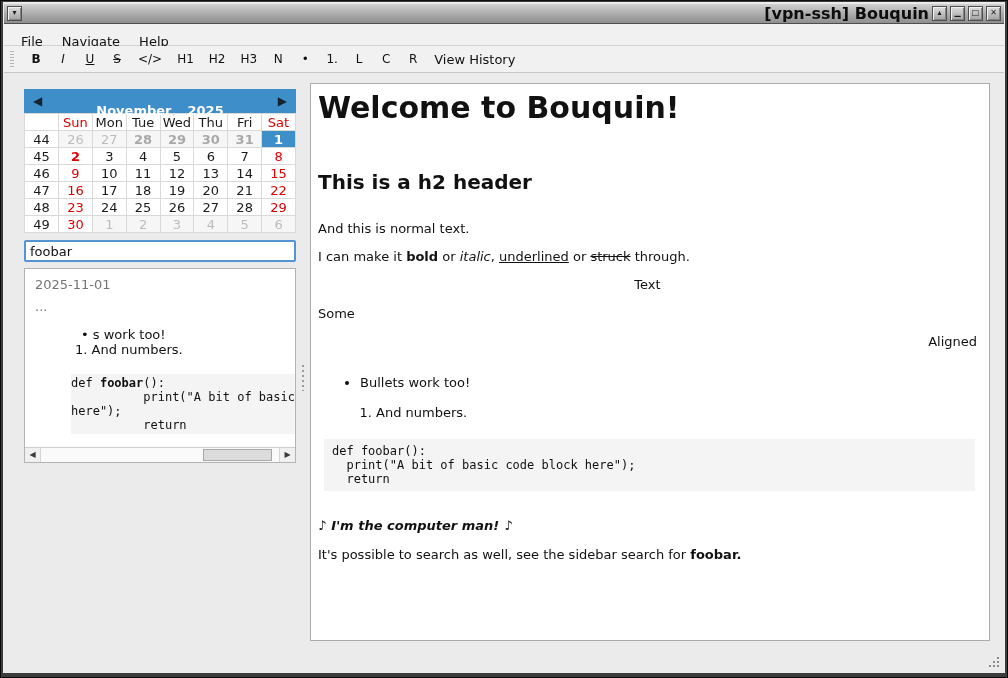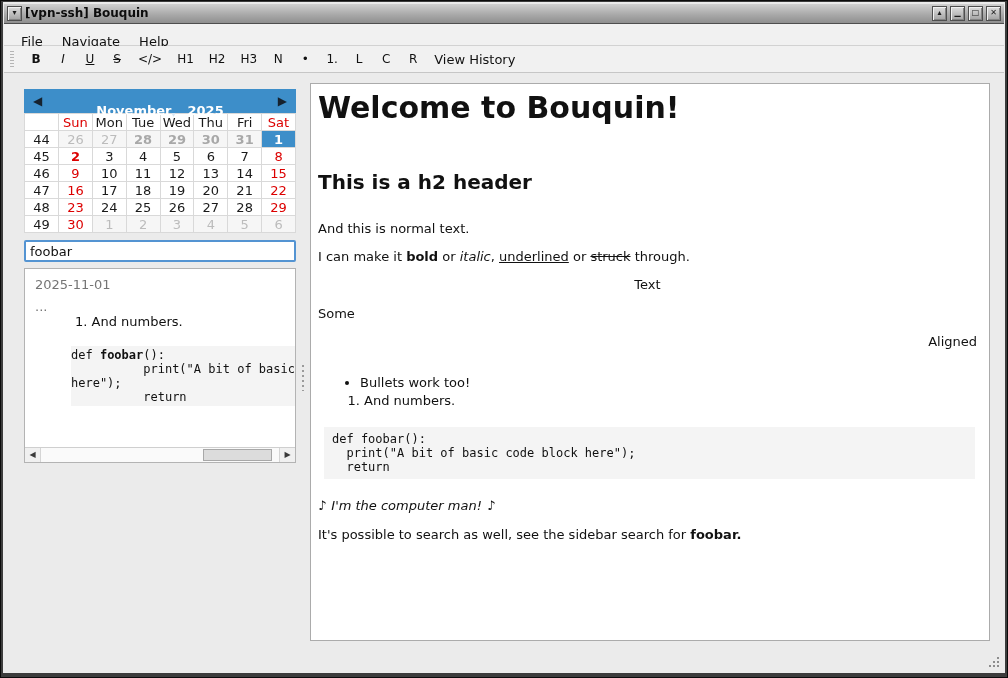--- a/index.html
+++ b/index.html
@@ -7,21 +7,21 @@
   .frame { position:relative; width:1008px; height:678px; background:#3c3c3c; border:1px solid #0b0b0b; padding:2px 3px 5px 3px; }
   .inner { width:100%; height:100%; background:#ebebeb; outline:1px solid #ececec; display:flex; flex-direction:column; overflow:hidden; }
 
   
   .titlebar { height:21px; flex:none; display:flex; align-items:center; gap:3px;
     background:linear-gradient(180deg,#d4d4d4,#ababab 55%,#8f8f8f); border-bottom:1px solid #4e4e4e;
     box-shadow:inset 0 1px 0 #eaeaea; padding:0 3px; }
   .wbtn { width:15px; height:15px; flex:none; background:linear-gradient(180deg,#dedede,#a2a2a2);
     border:1px solid #4f4f4f; box-shadow:inset 1px 1px 0 #f1f1f1, inset -1px -1px 0 #848484;
     font-size:8px; line-height:12px; text-align:center; color:#1d1d1d; }
-  .title { flex:1; text-align:left; font-weight:bold; font-size:12px; color:#0d0d0d;
+  .title { flex:1; text-align:right; font-weight:bold; font-size:16px; color:#0d0d0d;
     white-space:nowrap; overflow:hidden; }
 
   
   .menubar { height:22px; flex:none; background:#f1f1f1; border-bottom:1px solid #d2d2d2;
     display:flex; align-items:center; padding:0 8px; font-size:13px; color:#111; }
   .menu-item { display:inline-block; padding:16px 10px 2px 9px; }
   .menu-item::first-letter { text-decoration:underline; }
 
   
   .toolbar { height:27px; flex:none; background:#f1f1f1; border-bottom:1px solid #c6c6c6;
@@ -83,24 +83,24 @@
   .m-h1 { font-size:30px; font-weight:bold; margin-top:2px; }
   .m-h2 { font-size:20px; font-weight:bold; margin-top:45px; }
   .m-h3 { font-size:17px; font-weight:bold; margin-top:4px; }
   .m-p  { margin-top:28px; line-height:14px; }
   .m-p2 { margin-top:14px; line-height:14px; }
   .m-al { margin-top:14px; line-height:14px; }
   .m-al.first { margin-top:15px; }
   .ac { text-align:center; }
   .ar { text-align:right; }
   .m-ul { margin:27px 0 0 0; padding-left:42px; line-height:14px; }
-  .m-ol { margin:4px; padding-left:42px; line-height:14px; }
+  .m-ol { margin:16px; padding-left:42px; line-height:14px; }
   .m-code { margin:19px 2px 0 6px; background:#f4f4f4; padding:5px 8px;
     font-family:"DejaVu Sans Mono", monospace; font-size:12px; line-height:14px; white-space:pre; }
-  .m-music { margin-top:20px; line-height:14px; }
+  .m-music { margin-top:28px; line-height:14px;font-weight:bold; }
   .m-music .mtxt { font-style:italic; margin:0 5px; }
   .m-final { margin-top:15px; line-height:14px; }
   b { font-weight:bold;margin-top:32px; }
   .seg-i { font-style:italic; }
   .seg-u { text-decoration:underline; }
   .seg-s { text-decoration:line-through; }
 
   .resize-grip { position:absolute; right:7px; bottom:8px; width:12px; height:12px; }
   .resize-grip::before { content:""; position:absolute; left:9px; top:0; width:2px; height:2px; background:#8d8d8d;
     box-shadow:-4px 4px 0 #8d8d8d, 0 4px 0 #8d8d8d, -8px 8px 0 #8d8d8d, -4px 8px 0 #8d8d8d, 0 8px 0 #8d8d8d; }
@@ -239,20 +239,21 @@
             </tr>
           </tbody>
             </table>
         </div>
 
         <input class="search" value="foobar" style="">
 
         <div class="results">
           <div class="res-date">2025-11-01</div>
           <div class="res-ellipsis">...</div>
+          <div class="res-li">• s work too!</div>
           <div class="res-li2">1. And numbers.</div>
           <div class="res-code"><div><span>def </span><b>foobar</b><span>():</span></div><div>          print("A bit of basic</div><div>here");</div><div>          return</div></div>
           <div class="hscroll">
             <div class="hs-arrow">◀</div>
             <div class="hs-track">
                 <div class="hs-thumb"></div>
               </div>
             <div class="hs-arrow">▶</div>
           </div>
         </div>

